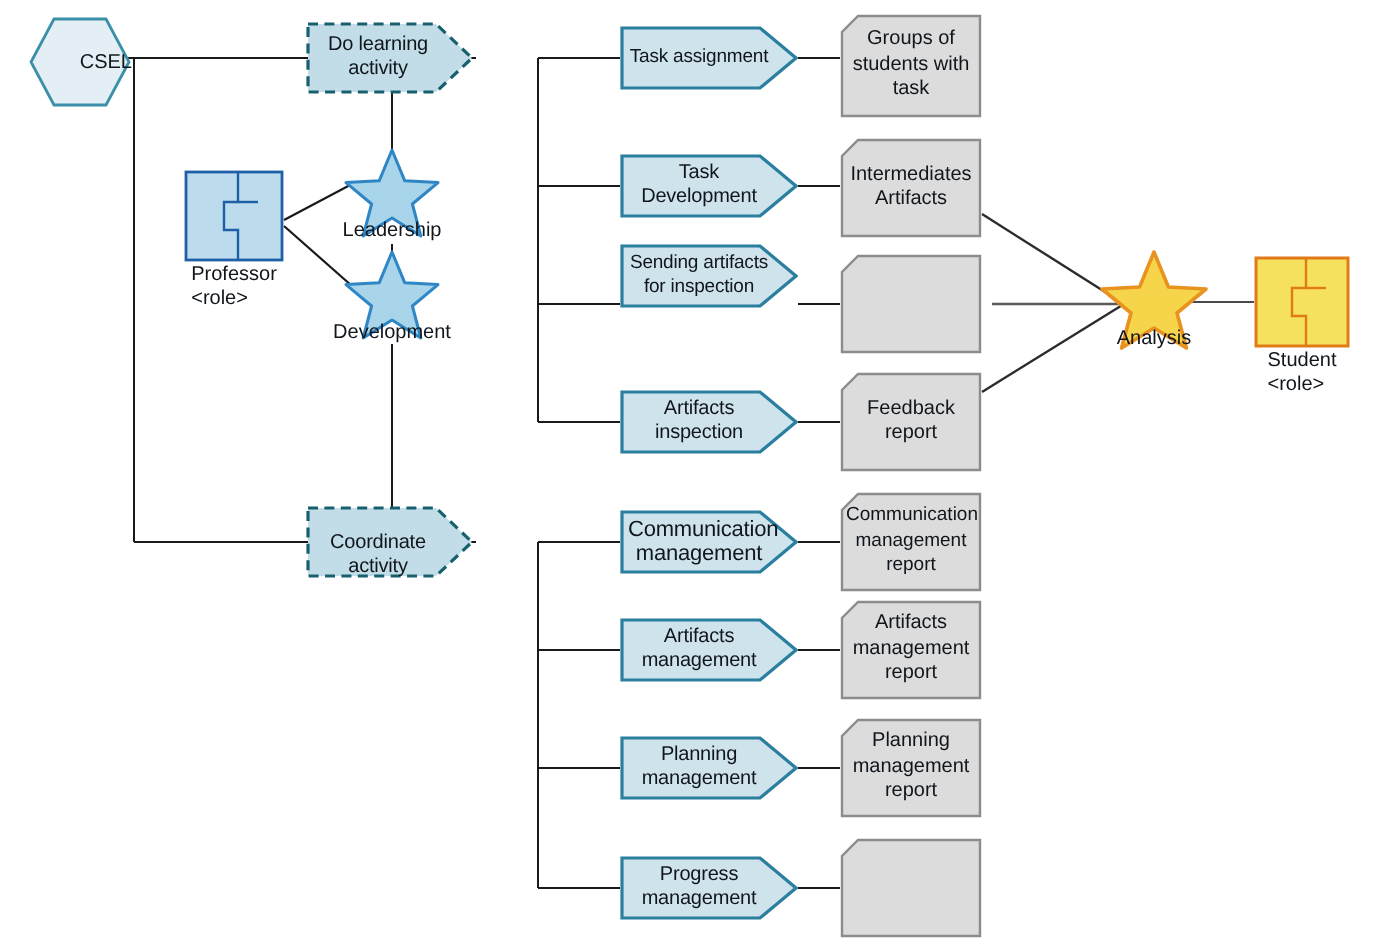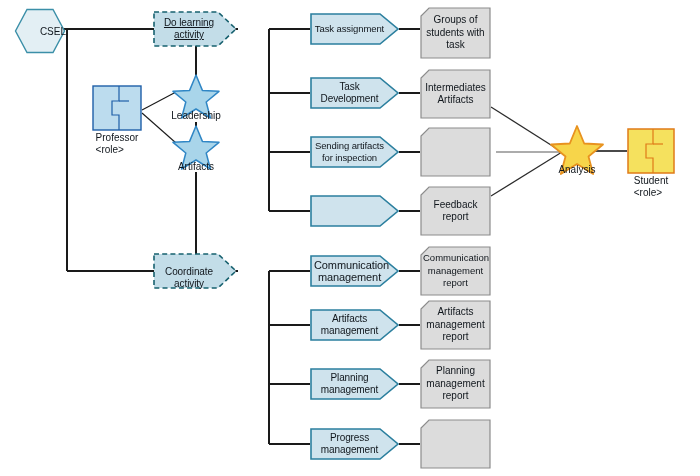--- a/index.html
+++ b/index.html
@@ -186,21 +186,21 @@
     </g>
   </svg>
 
   <div class="node hexagon" style="left:14px; top:8px; width:52px; height:46px;justify-content:flex-end;">
     <svg class="hex-svg" width="52" height="46" viewBox="0 0 52 46">
       <polygon points="13,1.5 39,1.5 50.5,23 39,44.5 13,44.5 1.5,23" fill="#e3eff4" stroke="#3b8fa8" stroke-width="1.4"></polygon>
     </svg>
     <span class="hex-label">CSEL</span>
   </div>
 
-  <div class="node chevron activity" style="left:152px; top:10px; width:86px; height:38px;text-decoration:underline;">
+  <div class="node chevron activity" style="left:152px; top:10px; width:86px; height:38px;">
     <svg class="chev-svg" width="86" height="38" viewBox="0 0 86 38">
       <path d="M2,2 H66 L84,19 L66,36 H2 Z" fill="#c3dde8" stroke="#17616f" stroke-width="1.6" stroke-dasharray="5,3.2" stroke-linejoin="miter"></path>
     </svg>
     <span class="chev-label">
       <span>Do learning</span><br>
       <span>activity</span>
     </span>
   </div>
 
   <div class="node chevron activity" style="left:152px; top:252px; width:86px; height:38px;align-items:flex-end;">
@@ -230,21 +230,21 @@
     <svg class="star-svg" width="50" height="46" viewBox="0 0 50 46">
       <polygon points="25,2 31.4,17.4 48,18.3 35.2,29 39.4,45 25,36 10.6,45 14.8,29 2,18.3 18.6,17.4" fill="#a9d5ea" stroke="#2f86c5" stroke-width="1.5" stroke-linejoin="round"></polygon>
     </svg>
     <span class="star-label" style="top:37px;">Leadership</span>
   </div>
 
   <div class="node starnode" style="left:171px; top:124px; width:50px; height:46px;">
     <svg class="star-svg" width="50" height="46" viewBox="0 0 50 46">
       <polygon points="25,2 31.4,17.4 48,18.3 35.2,29 39.4,45 25,36 10.6,45 14.8,29 2,18.3 18.6,17.4" fill="#a9d5ea" stroke="#2f86c5" stroke-width="1.5" stroke-linejoin="round"></polygon>
     </svg>
-    <span class="star-label" style="top:37px;">Artifacts</span>
+    <span class="star-label" style="top:37px;">Development</span>
   </div>
 
   <div class="node starnode" style="left:549px; top:124px; width:56px; height:52px;">
     <svg class="star-svg" width="56" height="52" viewBox="0 0 56 52">
       <polygon points="28,2 35.2,19.5 54,20.5 39.5,32.5 44.2,50 28,40 11.8,50 16.5,32.5 2,20.5 20.8,19.5" fill="#f7d54a" stroke="#e8921f" stroke-width="1.8" stroke-linejoin="round"></polygon>
     </svg>
     <span class="star-label" style="top:40px;">Analysis</span>
   </div>
 
   <div class="node roleicon" style="left:627px; top:128px; width:48px; height:46px;">
@@ -266,31 +266,32 @@
     <span class="chev-label" style="font-size:9.5px;">Task assignment</span>
   </div>
 
   <div class="node chevron" style="left:310px; top:77px; width:89px; height:32px;">
     <svg class="chev-svg" width="89" height="32" viewBox="0 0 89 32">
       <path d="M1,1 H70 L88,16 L70,31 H1 Z" fill="#cfe3ed" stroke="#2b7f9e" stroke-width="1.6"></path>
     </svg>
     <span class="chev-label">Task Development</span>
   </div>
 
-  <div class="node chevron" style="left:310px; top:136px; width:89px; height:32px;">
+  <div class="node chevron" style="left:310px; top:122px; width:89px; height:32px;">
     <svg class="chev-svg" width="89" height="32" viewBox="0 0 89 32">
       <path d="M1,1 H70 L88,16 L70,31 H1 Z" fill="#cfe3ed" stroke="#2b7f9e" stroke-width="1.6"></path>
     </svg>
     <span class="chev-label" style="font-size:9.5px;">Sending artifacts for inspection</span>
   </div>
 
   <div class="node chevron" style="left:310px; top:195px; width:89px; height:32px;">
     <svg class="chev-svg" width="89" height="32" viewBox="0 0 89 32">
       <path d="M1,1 H70 L88,16 L70,31 H1 Z" fill="#cfe3ed" stroke="#2b7f9e" stroke-width="1.6"></path>
     </svg>
+    <span class="chev-label">Artifacts inspection</span>
   </div>
 
   <div class="node chevron" style="left:310px; top:255px; width:89px; height:32px;">
     <svg class="chev-svg" width="89" height="32" viewBox="0 0 89 32">
       <path d="M1,1 H70 L88,16 L70,31 H1 Z" fill="#cfe3ed" stroke="#2b7f9e" stroke-width="1.6"></path>
     </svg>
     <span class="chev-label" style="font-size:11px;">Communication management</span>
   </div>
 
   <div class="node chevron" style="left:310px; top:368px; width:89px; height:32px;">

